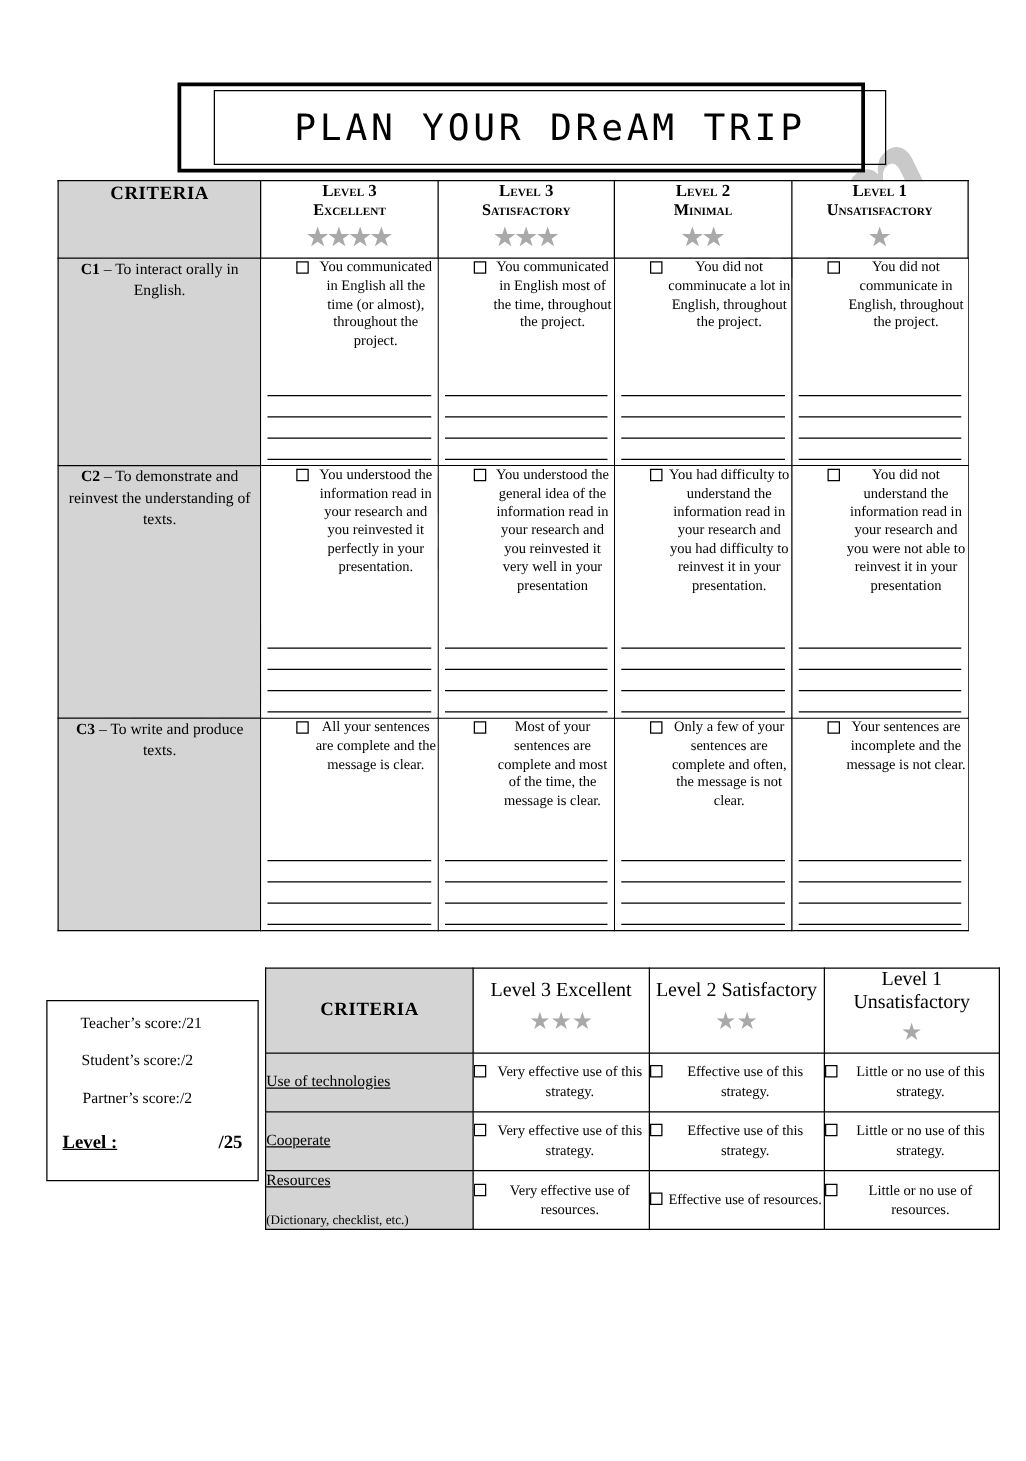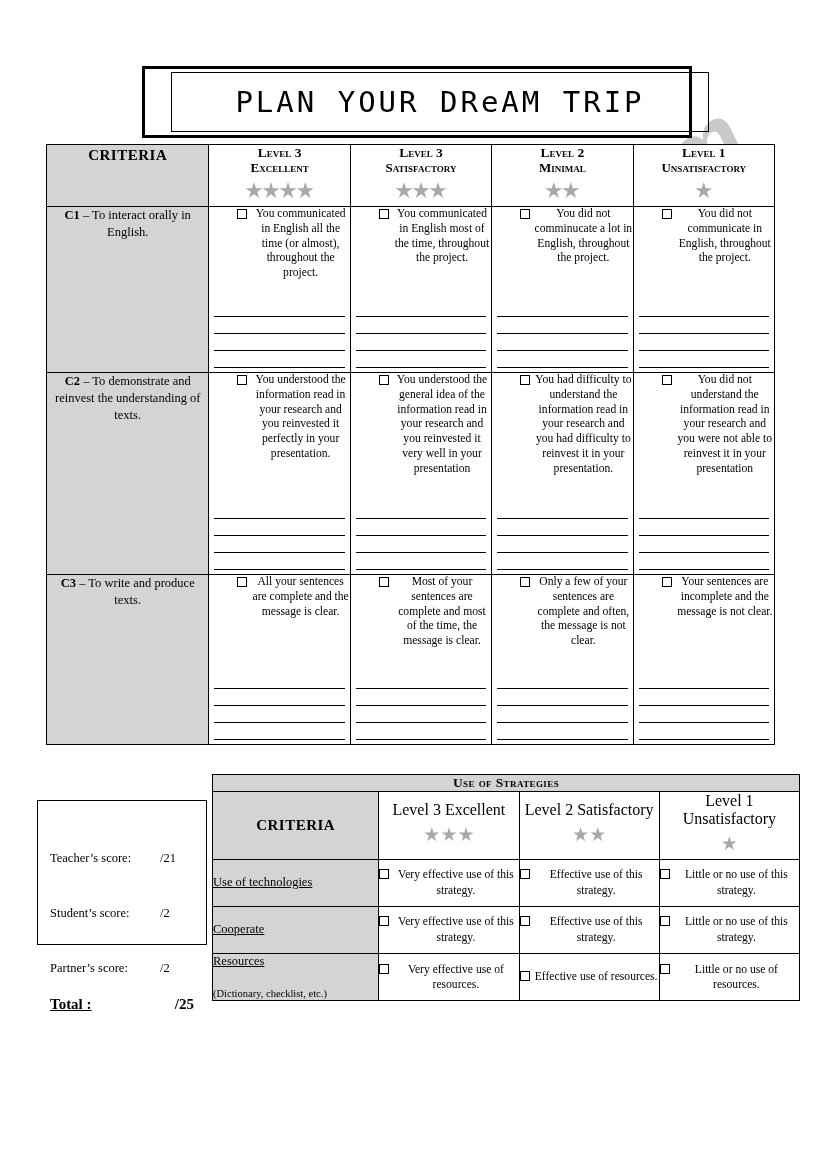--- a/index.html
+++ b/index.html
@@ -166,23 +166,22 @@
     width: 170px;
     height: 145px;
     border: 1.5px solid #000;
     background: #fff;
     z-index: 10;
     padding: 10px 12px 8px 12px;
     font-size: 12.5px;
   }
   #score-box .srow {
     display: flex;
-    justify-content: space-between;
+    justify-content: center;
     margin-bottom: 15px;
-    margin-top: 40px;
   }
   #score-box .srow .sval { min-width: 34px; text-align: left; }
   #score-box .trow {
     display: flex;
     justify-content: space-between;
     margin-top: 20px;
     font-weight: bold;
     font-size: 15px;
   }
   #score-box .trow .tlabel { text-decoration: underline; }
@@ -462,30 +461,27 @@
   </div>
   <div class="srow">
     <span>Student’s score:</span>
     <span class="sval">/2</span>
   </div>
   <div class="srow">
     <span>Partner’s score:</span>
     <span class="sval">/2</span>
   </div>
   <div class="trow">
-    <span class="tlabel">Total :</span>
+    <span class="tlabel">Level :</span>
     <span class="sval">/25</span>
   </div>
 </div>
 
 <table id="strat-table">
   <tbody>
-    <tr>
-      <td id="strat-title" colspan="4">Use of Strategies</td>
-    </tr>
     <tr>
       <td class="s-crit-head">CRITERIA</td>
       <td class="s-lvl-head">
         <span class="lvl-line1">Level 3</span>
         <span class="lvl-line2">Excellent</span>
         <span class="stars">★★★</span>
       </td>
       <td class="s-lvl-head">
         <span class="lvl-line1">Level 2</span>
         <span class="lvl-line2">Satisfactory</span>

